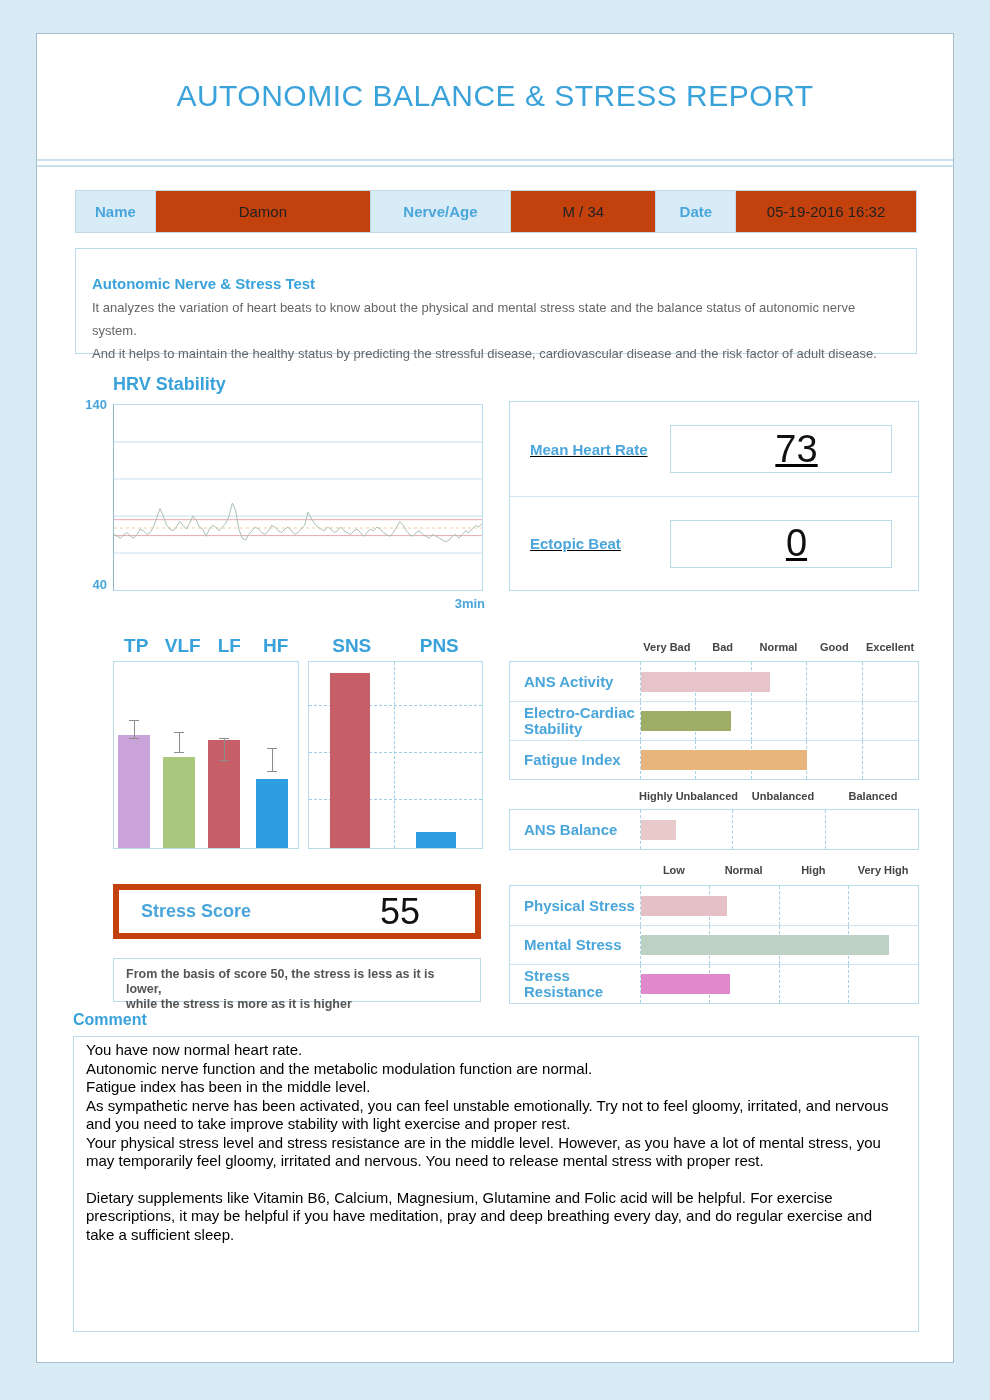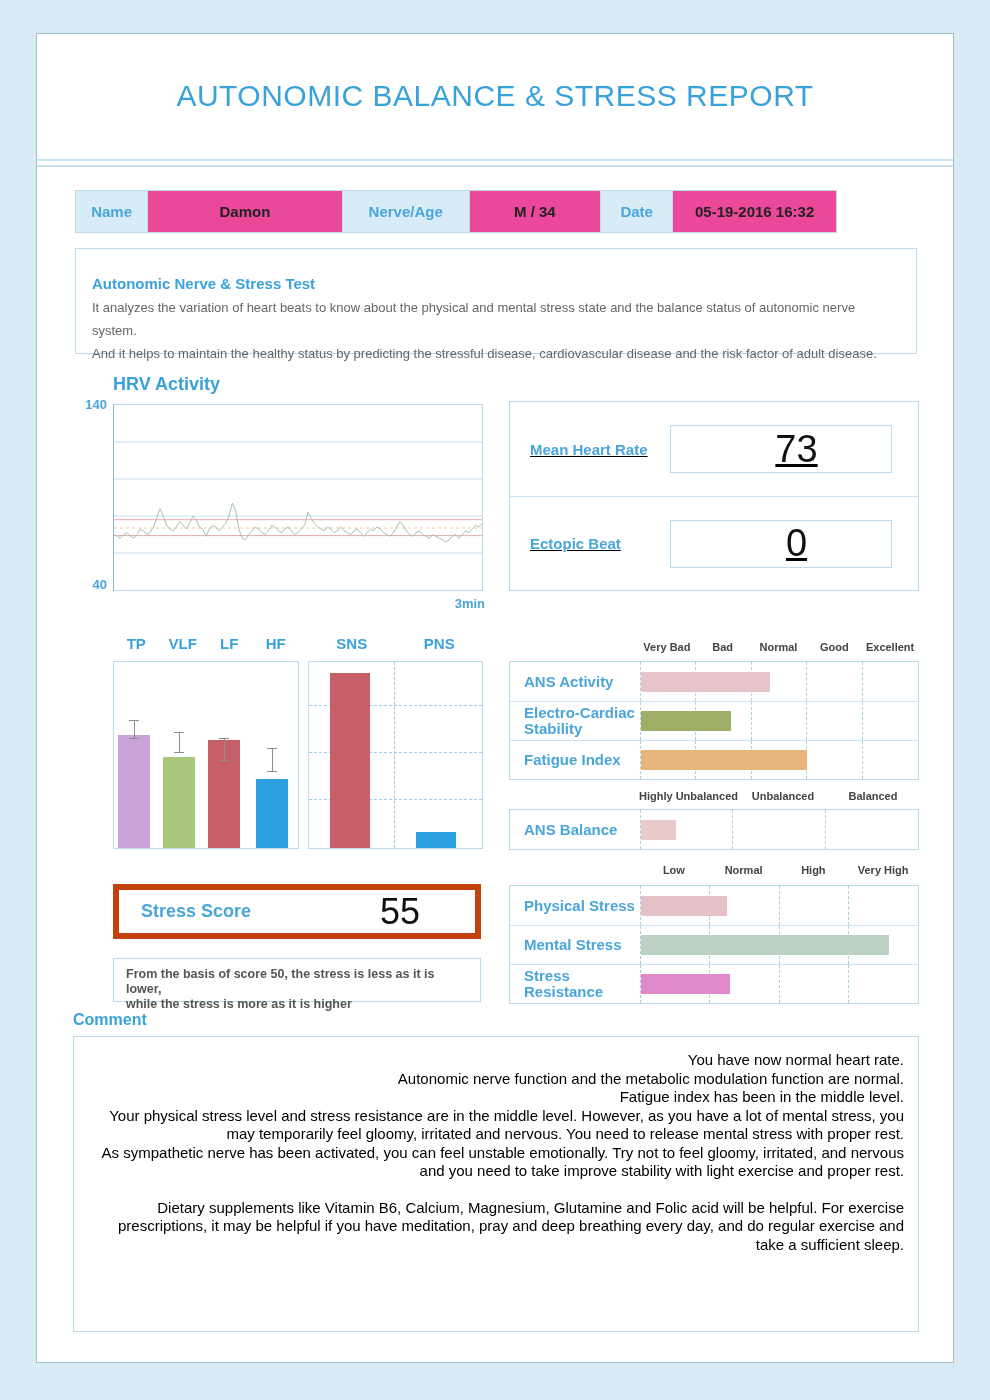--- a/index.html
+++ b/index.html
@@ -8,27 +8,27 @@
   .page { position:absolute; left:36px; top:33px; width:918px; height:1330px;
           background:#fff; border:1px solid #a6bfcc; }
 
   
   .report-title { position:absolute; left:0; top:45px; width:100%; text-align:center;
                   font-size:30px; font-weight:400; color:#3aa2db; letter-spacing:.5px; }
   .double-line { position:absolute; left:0; top:125px; width:100%; height:8px;
                  border-top:2px solid #c9e2f0; border-bottom:2px solid #c9e2f0; }
 
   
-  .patient-table { position:absolute; left:38px; top:156px; width:762px; height:43px;
+  .patient-table { position:absolute; left:38px; top:156px; width:842px; height:43px;
                    display:flex; border:1px solid #c2d8e4;align-items:flex-end; }
   .pcell { border-right:1px solid #c2d8e4; display:flex; align-items:center; justify-content:center;
            font-size:15px; height:100%; }
   .pcell:last-child { border-right:none; }
   .plabel { background:#d8ecf8; color:#4aa6da; font-weight:700; }
-  .pvalue { background:#ec4899; color:#222;font-weight:bold; }
+  .pvalue { background:#c2410c; color:#222; }
 
   
   .intro-box { position:absolute; left:38px; top:214px; width:842px; height:106px;
                border:1px solid #b8dcec; padding:26px 16px 0 16px; }
   .intro-title { font-size:15px; font-weight:700; color:#3aa2db; margin-bottom:4px; }
   .intro-text { font-size:13px; color:#666; line-height:23px; }
 
   
   .hrv-title { position:absolute; left:76px; top:340px; font-size:18px; font-weight:700; color:#3aa2db; }
   .tacho-frame { position:absolute; left:76px; top:370px; width:370px; height:187px;
@@ -44,21 +44,21 @@
                   border:1px solid #b8dcec;text-decoration:underline; }
   .vital-row { position:relative; height:50%; display:flex; align-items:center; }
   .vital-row + .vital-row { border-top:1px solid #cfe4f0; }
   .vital-label { width:160px; padding-left:20px; font-size:15px; font-weight:700; color:#4aa6da; }
   .vital-valuebox { width:222px; height:48px; border:1px solid #b8dcec;
                     display:flex; align-items:center; justify-content:center;
                     font-size:38px; color:#111;padding-left:31px; }
 
   
   .band-labels { position:absolute; top:601px; display:flex; }
-  .band-labels span { flex:1; text-align:center; font-size:15px; font-weight:700; color:#3aa2db; }
+  .band-labels span { flex:1; text-align:center; font-size:19px; font-weight:700; color:#3aa2db; }
   #freq-labels { left:76px; width:186px; }
   #sns-labels  { left:271px; width:175px; }
   .barchart { position:absolute; top:627px; height:188px; border:1px solid #b8dcec; }
   #freq-chart { left:76px; width:186px; }
   #sns-chart  { left:271px; width:175px; }
   .fbar { position:absolute; bottom:0; }
   .whisker { position:absolute; width:10px; border-top:1px solid #8d8d8d; border-bottom:1px solid #8d8d8d; }
   .whisker i { position:absolute; left:50%; top:0; bottom:0; width:1px; background:#8d8d8d; }
   .hgrid { position:absolute; left:0; width:100%; border-top:1px dashed #9fcde6; }
   .vgrid { position:absolute; top:0; height:100%; border-left:1px dashed #9fcde6; }
@@ -80,21 +80,21 @@
                border:6px solid #c2410c; display:flex; align-items:center; }
   .score-label { padding-left:22px; font-size:18px; font-weight:700; color:#4aa6da; flex:1; }
   .score-value { width:150px; font-size:36px; font-weight:500; color:#111; text-align:center; }
   .note-box { position:absolute; left:76px; top:924px; width:368px; height:44px;
               border:1px solid #b8dcec; padding:8px 10px 0 12px;
               font-size:12.5px; font-weight:700; color:#555; line-height:15px; }
 
   
   .comment-label { position:absolute; left:36px; top:977px; font-size:16px; font-weight:700; color:#3aa2db; }
   .comment-box { position:absolute; left:36px; top:1002px; width:846px; height:296px;
-                 border:1px solid #b8dcec; padding:14px 14px 0 12px;text-align:right; }
+                 border:1px solid #b8dcec; padding:4px 14px 0 12px; }
   .comment-box p { font-size:15px; color:#000; line-height:18.5px; }
   .comment-box p.spacer { height:18px; }
 </style>
 </head>
 <body>
 
 <div class="page">
 
   <div class="report-title">AUTONOMIC BALANCE &amp; STRESS REPORT</div>
   <div class="double-line"></div>
@@ -107,21 +107,21 @@
     <div class="pcell plabel" style="width:9.5%">Date</div>
     <div class="pcell pvalue" style="width:21.4%">05-19-2016 16:32</div>
   </div>
 
   <div class="intro-box">
     <div class="intro-title">Autonomic Nerve &amp; Stress Test</div>
     <div class="intro-text">It analyzes the variation of heart beats to know about the physical and mental stress state and the balance status of autonomic nerve system.</div>
     <div class="intro-text">And it helps to maintain the healthy status by predicting the stressful disease, cardiovascular disease and the risk factor of adult disease.</div>
   </div>
 
-  <div class="hrv-title">HRV Activity</div>
+  <div class="hrv-title">HRV Stability</div>
   <div class="axis-label y-max">140</div>
   <div class="axis-label y-min">40</div>
   <div class="axis-label x-label">3min</div>
   <div class="tacho-frame">
     <svg id="tacho-svg" viewBox="0 0 368 185" preserveAspectRatio="none">
         <line x1="0" y1="37.0" x2="368" y2="37.0" stroke="#c9e0ee" stroke-width="1"></line>
         <line x1="0" y1="74.0" x2="368" y2="74.0" stroke="#c9e0ee" stroke-width="1"></line>
         <line x1="0" y1="111.0" x2="368" y2="111.0" stroke="#c9e0ee" stroke-width="1"></line>
         <line x1="0" y1="148.0" x2="368" y2="148.0" stroke="#c9e0ee" stroke-width="1"></line>
         <line x1="0" y1="114.7" x2="368" y2="114.7" stroke="#e5a9b0" stroke-width="1"></line>
@@ -285,19 +285,19 @@
           <div class="rating-bar" style="width: 32%; background: rgb(224, 137, 204);"></div>
         </div>
       </div>
     </div>
 
   <div class="comment-label">Comment</div>
   <div class="comment-box" id="comment-box">
       <p>You have now normal heart rate.</p>
       <p>Autonomic nerve function and the metabolic modulation function are normal.</p>
       <p>Fatigue index has been in the middle level.</p>
+      <p>As sympathetic nerve has been activated, you can feel unstable emotionally. Try not to feel gloomy, irritated, and nervous and you need to take improve stability with light exercise and proper rest.</p>
       <p>Your physical stress level and stress resistance are in the middle level. However, as you have a lot of mental stress, you may temporarily feel gloomy, irritated and nervous. You need to release mental stress with proper rest.</p>
-      <p>As sympathetic nerve has been activated, you can feel unstable emotionally. Try not to feel gloomy, irritated, and nervous and you need to take improve stability with light exercise and proper rest.</p>
       <p class="spacer"></p>
       <p>Dietary supplements like Vitamin B6, Calcium, Magnesium, Glutamine and Folic acid will be helpful. For exercise prescriptions, it may be helpful if you have meditation, pray and deep breathing every day, and do regular exercise and take a sufficient sleep.</p>
     </div>
 
 </div>
 
 </body></html>

